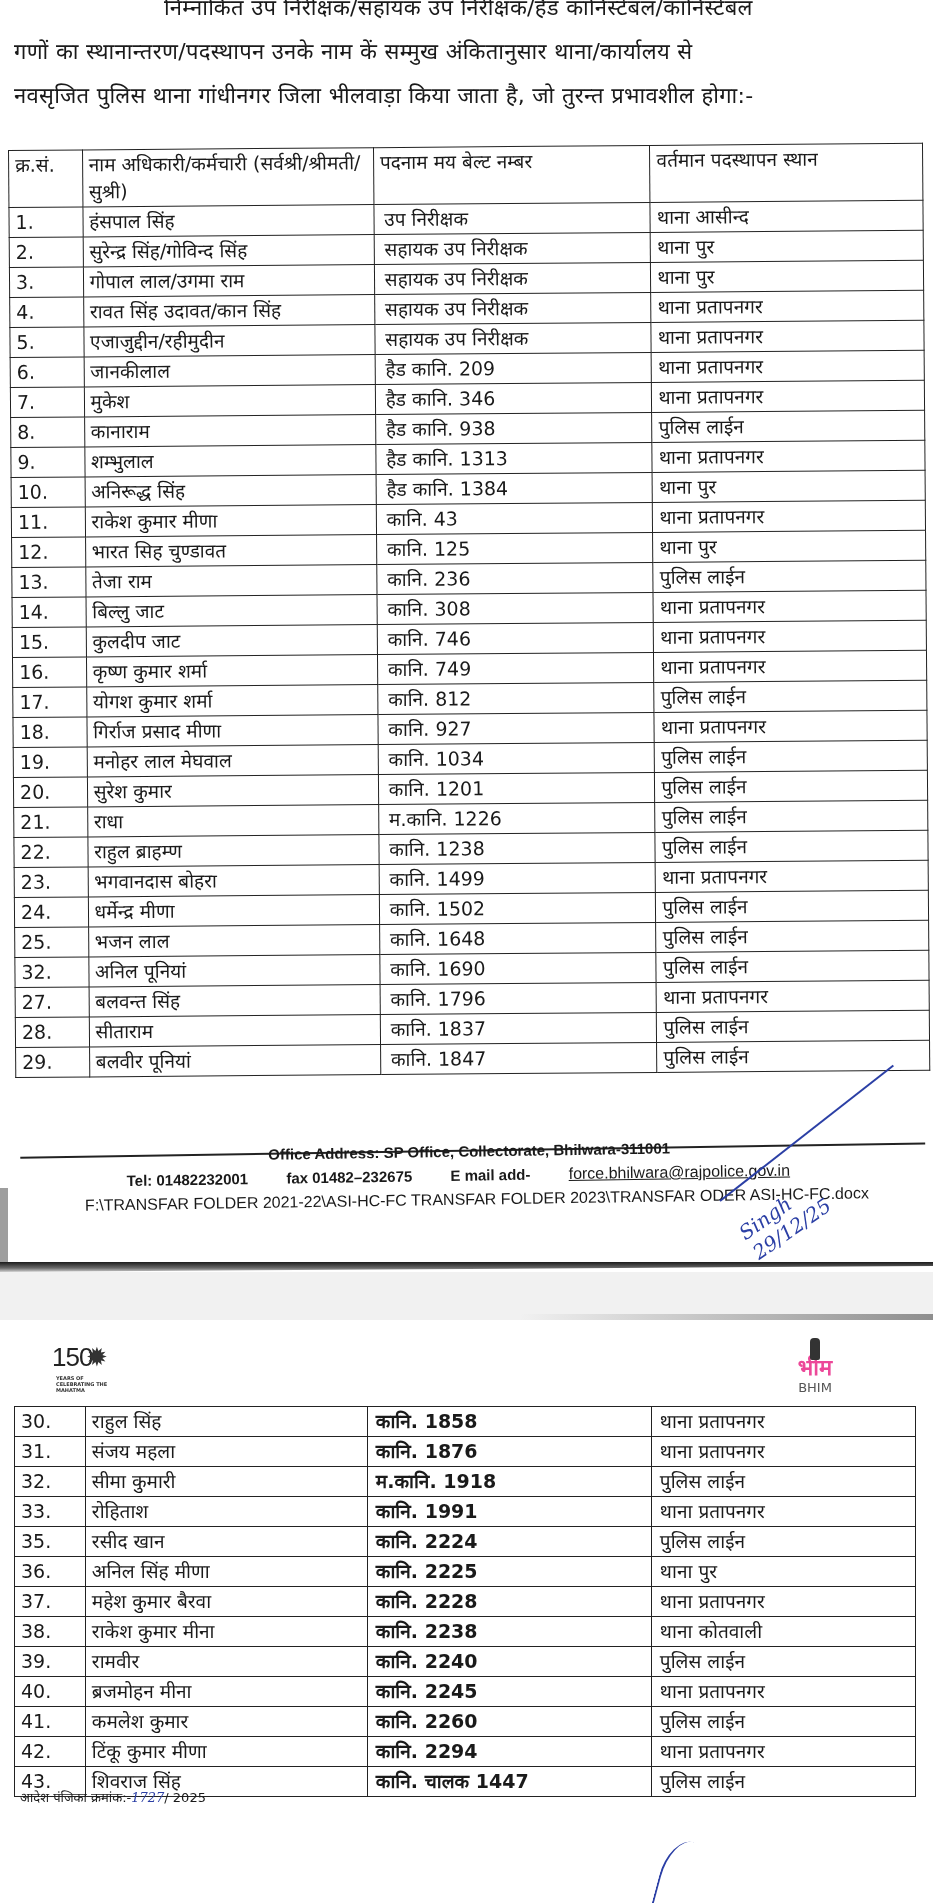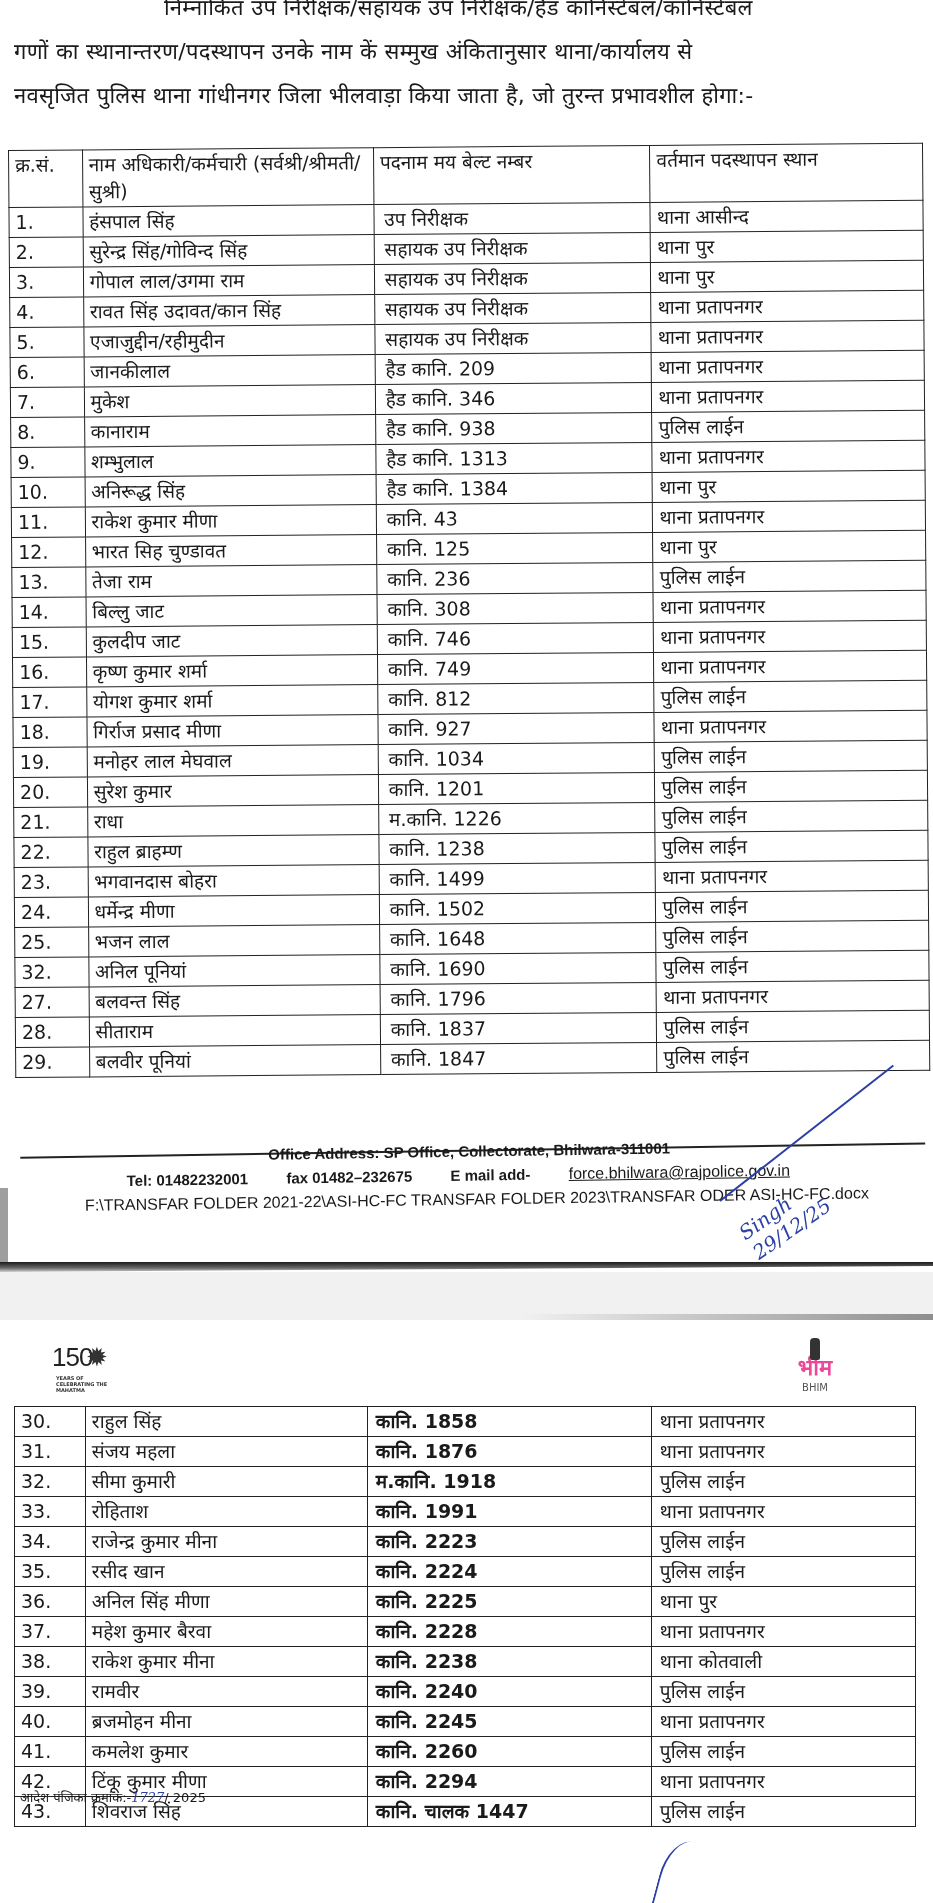--- a/index.html
+++ b/index.html
@@ -52,21 +52,21 @@
     .shadow2 { position: absolute; left: 520px; top: 1314px; width: 413px; height: 8px; background: linear-gradient(to right, rgba(150,150,150,0), #8e8e8e); }
 
     .page2 { position: absolute; left: 0; top: 1320px; width: 933px; height: 583px; background: #fff; }
     .logo150 { position: absolute; left: 44px; top: 22px; width: 70px; height: 50px; }
     .logo150 .num { position: absolute; left: 8px; top: 0; font-size: 26px; letter-spacing: -1px; color: #222; font-family: "Liberation Sans", sans-serif; }
     .logo150 .wheel { position: absolute; left: 42px; top: 2px; font-size: 26px; color: #333; line-height: 1; }
     .logo150 .cap { position: absolute; left: 12px; top: 33px; font-size: 5px; line-height: 6px; color: #333; font-weight: bold; }
     .logobhim { position: absolute; left: 790px; top: 32px; width: 50px; height: 50px; text-align: center; }
     .logobhim .glyph { font-size: 22px; font-weight: bold; color: #ec4899; line-height: 32px; display: block; }
     .logobhim .fig { position: absolute; left: 20px; top: -14px; width: 10px; height: 22px; background: #333; border-radius: 4px 4px 2px 2px; }
-    .logobhim .lbl { font-size: 10px; color: #555; display: block; line-height: 8px; }
+    .logobhim .lbl { font-size: 13px; color: #555; display: block; line-height: 8px; }
 
     .t2 { left: 14px; top: 86px; width: 902px; }
     .t2 td { font-size: 19px; line-height: 27px; height: 27px; }
     .t2 td.sn { width: 58px; }
     .t2 td.nm { width: 270px; }
     .t2 td.ds { width: 270px; padding-left: 8px; font-weight: bold; }
     .t2 td.pl { width: 250px; padding-left: 8px; }
 
     .order { position: absolute; left: 20px; top: 468px; font-size: 13px; white-space: nowrap; }
     .order .hw { color: #2b3fa5; font-family: "DejaVu Serif", serif; font-style: italic; }
@@ -321,26 +321,20 @@
           <td class="ds">म.कानि. 1918</td>
           <td class="pl">पुलिस लाईन</td>
         </tr>
         <tr class="row">
           <td class="sn">33.</td>
           <td class="nm">रोहिताश</td>
           <td class="ds">कानि. 1991</td>
           <td class="pl">थाना प्रतापनगर</td>
         </tr>
         <tr class="row">
-          <td class="sn">34.</td>
-          <td class="nm">राजेन्द्र कुमार मीना</td>
-          <td class="ds">कानि. 2223</td>
-          <td class="pl">पुलिस लाईन</td>
-        </tr>
-        <tr class="row">
           <td class="sn">35.</td>
           <td class="nm">रसीद खान</td>
           <td class="ds">कानि. 2224</td>
           <td class="pl">पुलिस लाईन</td>
         </tr>
         <tr class="row">
           <td class="sn">36.</td>
           <td class="nm">अनिल सिंह मीणा</td>
           <td class="ds">कानि. 2225</td>
           <td class="pl">थाना पुर</td>

